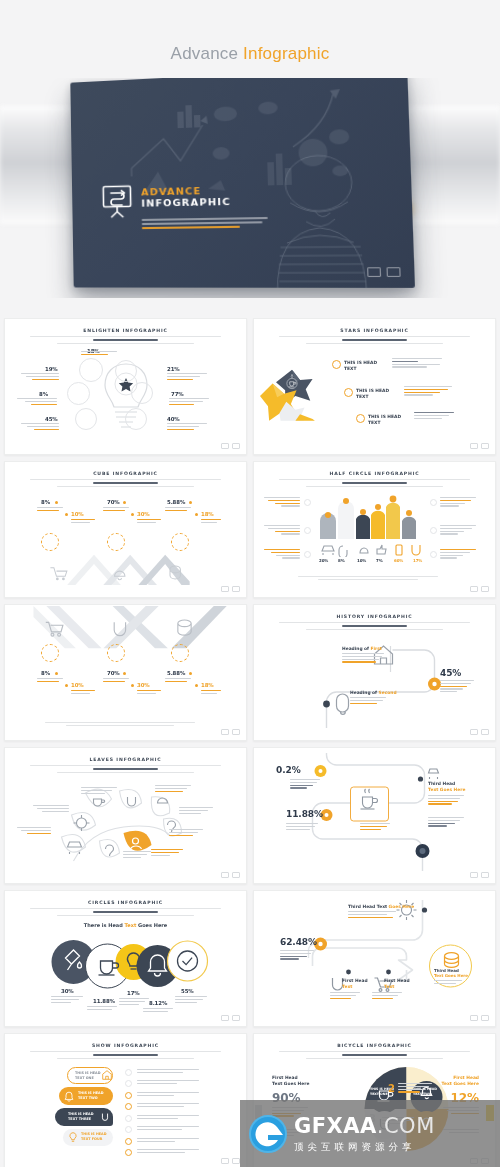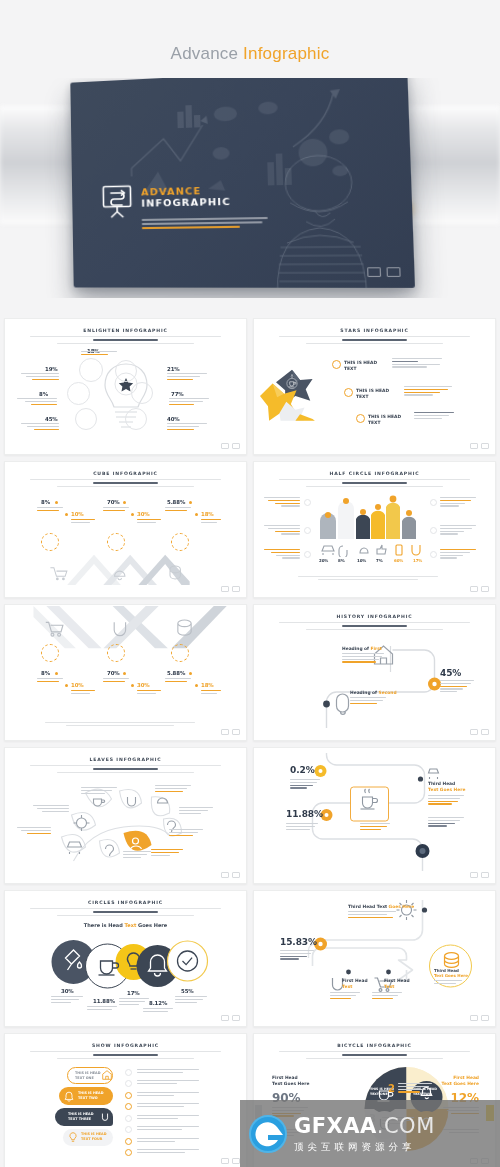--- a/index.html
+++ b/index.html
@@ -747,21 +747,21 @@
         <circle cx="158" cy="98" r="7" fill="#2e3a4c"></circle>
           <circle cx="158" cy="98" r="3" fill="#5d6b7e"></circle>
         <rect x="86" y="34" width="38" height="34" rx="3" fill="#fff" stroke="#f0a32a" stroke-width=".9"></rect>
         <g fill="none" stroke="#8f97a1" stroke-width="1.1">
           <path d="M98 44 h10 v6 a5 5 0 0 1 -10 0z M108 45.5 h3 a2 2 0 0 1 0 4 h-3"></path>
           <path d="M96 56 h14"></path>
           <path d="M101 40 q-1.5 -2.5 0 -4 M105 40 q-1.5 -2.5 0 -4"></path>
           <path d="M164 20 h10 l-1.6 -4 h-7z M165 24 v2 M173 24 v2"></path>
         </g>
       </svg>
-      <div class="pct big" style="left:26px;top:12px">0.2%</div>
+      <div class="pct big" style="left:12px;top:12px">0.2%</div>
       <div class="tb" style="left:26px;top:26px;width:30px">
           <div class="l" style="width:100%"></div>
           <div class="l" style="width:90%"></div>
           <div class="l d" style="width:76%"></div>
           <div class="l d" style="width:56%"></div>
         </div>
       <div class="pct big" style="left:22px;top:56px">11.88%</div>
       <div class="tb" style="left:22px;top:70px;width:32px">
           <div class="l" style="width:100%"></div>
           <div class="l" style="width:92%"></div>
@@ -896,21 +896,21 @@
         </g>
       </svg>
       <div class="hd" style="left:84px;top:8px">
         <span>Third Head Text </span><span class="o">Goes Here</span>
       </div>
       <div class="tb" style="left:84px;top:15px;width:48px">
           <div class="l" style="width:100%"></div>
           <div class="l" style="width:82%"></div>
           <div class="l o" style="width:94%"></div>
         </div>
-      <div class="pct big" style="left:16px;top:41px">15.83%</div>
+      <div class="pct big" style="left:16px;top:41px">62.48%</div>
       <div class="tb" style="left:16px;top:54px;width:34px">
           <div class="l" style="width:100%"></div>
           <div class="l" style="width:90%"></div>
           <div class="l d" style="width:80%"></div>
           <div class="l d" style="width:56%"></div>
         </div>
       <div class="hd" style="left:78px;top:82px">
         <span>First Head</span>
       </div>
       <div class="hd o" style="left:78px;top:88px;color:#f0a32a">

